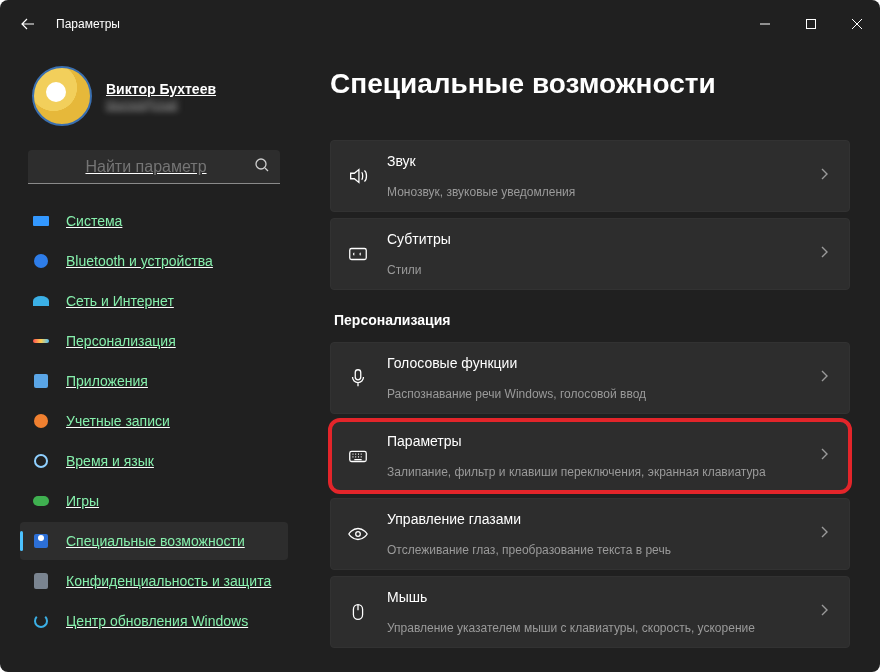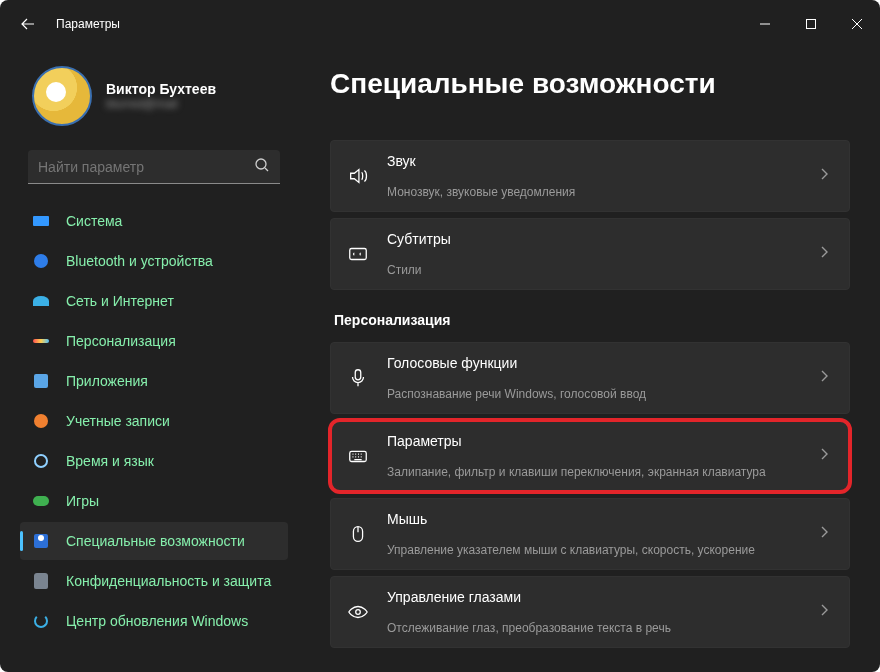--- a/index.html
+++ b/index.html
@@ -6,29 +6,29 @@
   body { background:#fff; }
   .window { width:880px; height:672px; background:#202020; color:#fff; position:relative; overflow:hidden; border-radius:8px; }
   .titlebar { height:48px; display:flex; align-items:center; justify-content:space-between; }
   .titlebar-left { display:flex; align-items:center; gap:18px; padding-left:18px; }
   .back-btn { width:20px; height:20px; display:flex; align-items:center; justify-content:center; color:#fff; }
   .app-title { font-size:12px; color:#fff; }
   .winctrls { display:flex; }
   .winbtn { width:46px; height:32px; display:flex; align-items:center; justify-content:center; color:#fff; }
 
   .body { display:flex; height:calc(100% - 48px); }
-  .sidebar { width:300px; padding:18px 12px 10px 20px; display:flex; flex-direction:column; }
+  .sidebar { width:300px; padding:18px 12px 10px 20px; display:flex; flex-direction:column;text-decoration:underline; }
   .profile { display:flex; align-items:center; gap:14px; margin-bottom:24px; padding-left:12px; }
   .avatar { width:60px; height:60px; border-radius:50%; background:radial-gradient(circle at 35% 35%,#f2cf5b 0 45%,#e6b83a 46% 100%); position:relative; overflow:hidden; border:2px solid #3a6fb0; }
   .avatar::after{content:"";position:absolute;left:12px;top:14px;width:20px;height:20px;border-radius:50%;background:#fff;}
   .uname { font-size:14px; font-weight:600; }
   .uemail { font-size:12px; color:#8a8a8a; filter:blur(3px); }
 
   .search { margin:0 8px 18px 8px; height:34px; background:#2d2d2d; border-bottom:1px solid #8a8a8a; border-radius:4px 4px 0 0; display:flex; align-items:center; padding:0 10px; }
-  .search input { flex:1; background:transparent; border:none; outline:none; color:#cfcfcf; font-size:14px; }
+  .search input { flex:1; background:transparent; border:none; outline:none; color:#cfcfcf; font-size:16px;text-align:center; }
   .search-icon { color:#cfcfcf; }
 
   .nav { display:flex; flex-direction:column; gap:2px; overflow:hidden; }
   .nav-item { display:flex; align-items:center; gap:16px; height:38px; padding:0 12px; border-radius:4px; font-size:14px; color:#86efac; cursor:pointer; }
   .nav-item.active { background:#2d2d2d; position:relative; }
   .nav-item.active::before { content:""; position:absolute; left:0; top:9px; bottom:9px; width:3px; background:#4cc2ff; border-radius:2px; }
   .nav-icon { width:18px; height:18px; display:flex; align-items:center; justify-content:center; flex:0 0 18px; }
 
   .main { flex:1; padding:20px 30px 10px 30px; overflow:hidden; }
   .page-title { font-size:28px; font-weight:600; margin-bottom:40px; }
@@ -242,43 +242,43 @@
             <div class="card-sub">Залипание, фильтр и клавиши переключения, экранная клавиатура</div>
           </div>
         <span class="chevron"><svg width="14" height="14" viewBox="0 0 14 14" fill="none" stroke="currentColor" stroke-width="1.4">
               <path d="M5 2l5 5-5 5"></path>
             </svg></span>
       </div>
 
       <div class="card">
         <span class="card-icon">
             <svg width="22" height="22" viewBox="0 0 24 24" fill="none" stroke="currentColor" stroke-width="1.4">
+              <path d="M2 12s3.5-6 10-6 10 6 10 6-3.5 6-10 6S2 12 2 12z"></path>
+              <circle cx="12" cy="12" r="2.5"></circle>
+            </svg>
+          </span>
+        <div class="card-text">
+            <div class="card-title">Управление глазами</div>
+            <div class="card-sub">Отслеживание глаз, преобразование текста в речь</div>
+          </div>
+        <span class="chevron"><svg width="14" height="14" viewBox="0 0 14 14" fill="none" stroke="currentColor" stroke-width="1.4">
+              <path d="M5 2l5 5-5 5"></path>
+            </svg></span>
+      </div>
+
+      <div class="card">
+        <span class="card-icon">
+            <svg width="22" height="22" viewBox="0 0 24 24" fill="none" stroke="currentColor" stroke-width="1.4">
               <rect x="7" y="4" width="10" height="16" rx="5"></rect>
               <path d="M12 4v6"></path>
             </svg>
           </span>
         <div class="card-text">
             <div class="card-title">Мышь</div>
             <div class="card-sub">Управление указателем мыши с клавиатуры, скорость, ускорение</div>
           </div>
         <span class="chevron"><svg width="14" height="14" viewBox="0 0 14 14" fill="none" stroke="currentColor" stroke-width="1.4">
               <path d="M5 2l5 5-5 5"></path>
             </svg></span>
       </div>
-
-      <div class="card">
-        <span class="card-icon">
-            <svg width="22" height="22" viewBox="0 0 24 24" fill="none" stroke="currentColor" stroke-width="1.4">
-              <path d="M2 12s3.5-6 10-6 10 6 10 6-3.5 6-10 6S2 12 2 12z"></path>
-              <circle cx="12" cy="12" r="2.5"></circle>
-            </svg>
-          </span>
-        <div class="card-text">
-            <div class="card-title">Управление глазами</div>
-            <div class="card-sub">Отслеживание глаз, преобразование текста в речь</div>
-          </div>
-        <span class="chevron"><svg width="14" height="14" viewBox="0 0 14 14" fill="none" stroke="currentColor" stroke-width="1.4">
-              <path d="M5 2l5 5-5 5"></path>
-            </svg></span>
-      </div>
     </div>
   </div>
 </div>
 
 </body></html>

